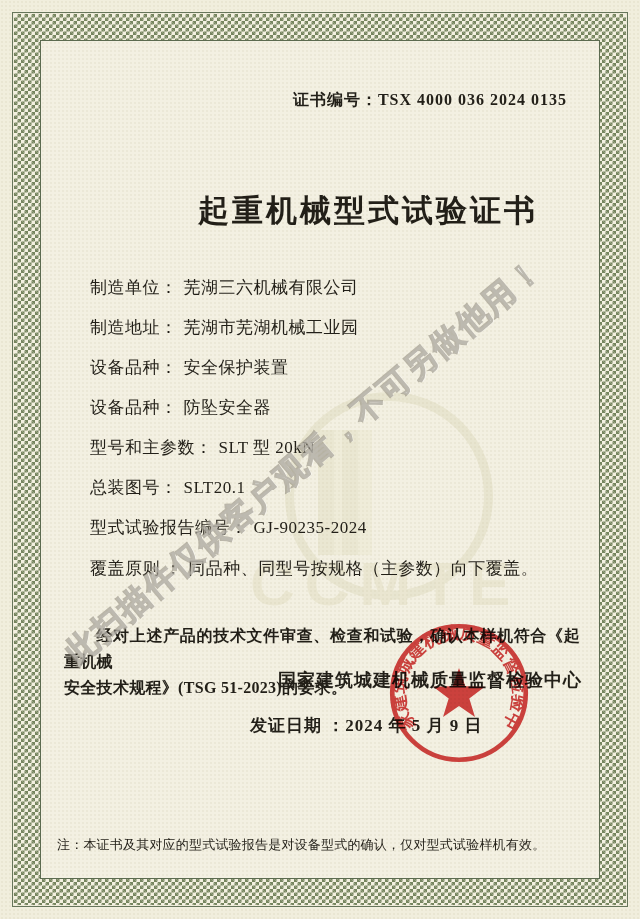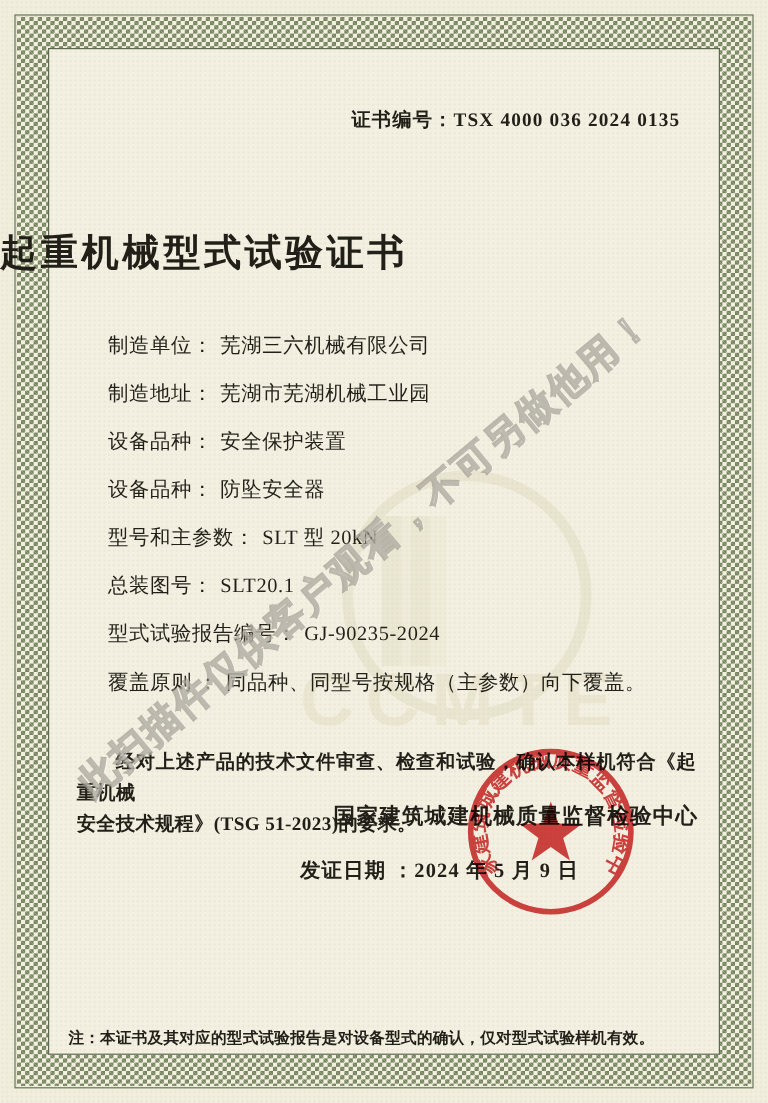--- a/index.html
+++ b/index.html
@@ -64,21 +64,21 @@
     text-shadow:1px 1px 0 rgba(255,255,255,0.55);
     pointer-events:none;
   }
   
   .ink{color:#221f18;}
   .cert-no{
     position:absolute;top:90px;right:73px;
     font-size:16px;font-weight:bold;letter-spacing:1px;
   }
   .title{
-    position:absolute;top:190px;left:0;width:538px;text-align:left;
+    position:absolute;top:190px;left:0;width:538px;text-align:right;
     font-size:31px;font-weight:bold;letter-spacing:3px;
     font-family:"Liberation Sans","DejaVu Sans",sans-serif;
   }
   .field{
     position:absolute;left:90px;font-size:17px;font-weight:normal;letter-spacing:0.5px;
     white-space:nowrap;
   }
   .field .lbl{margin-right:6px;}
   .statement{
     position:absolute;left:64px;top:600px;width:516px;
@@ -89,22 +89,22 @@
   .statement .indent{display:inline-block;width:32px;}
   .authority{
     position:absolute;top:668px;left:250px;width:360px;text-align:center;
     font-size:18px;font-weight:bold;letter-spacing:1px;white-space:nowrap;
   }
   .issue-date{
     position:absolute;top:714px;left:250px;width:330px;text-align:left;
     font-size:17px;font-weight:bold;letter-spacing:1px;white-space:nowrap;
   }
   .note{
-    position:absolute;top:856px;left:57px;width:530px;
-    font-size:13px;font-weight:bold;letter-spacing:0.2px;white-space:nowrap;
+    position:absolute;top:836px;left:57px;width:530px;
+    font-size:13px;font-weight:normal;letter-spacing:0.2px;white-space:nowrap;
   }
   
   .stamp{
     position:absolute;left:386px;top:620px;width:146px;height:146px;
     mix-blend-mode:multiply;opacity:0.88;pointer-events:none;
   }
 </style>
 </head>
 <body>
 

